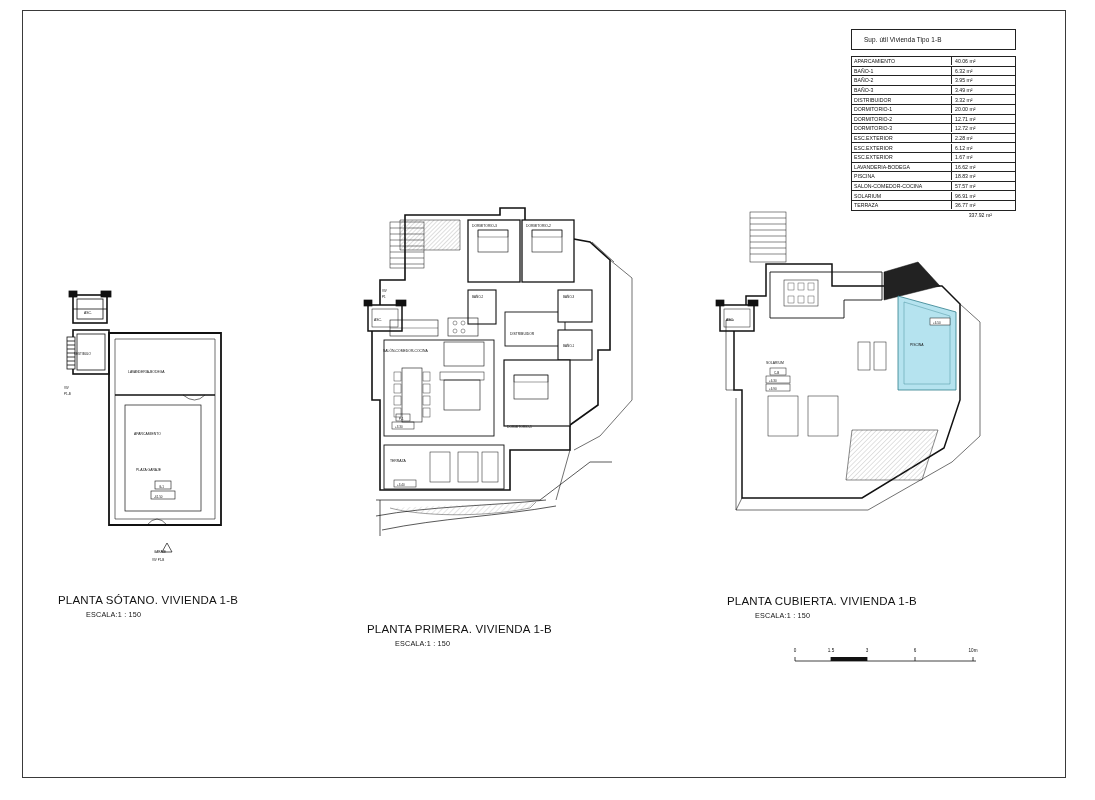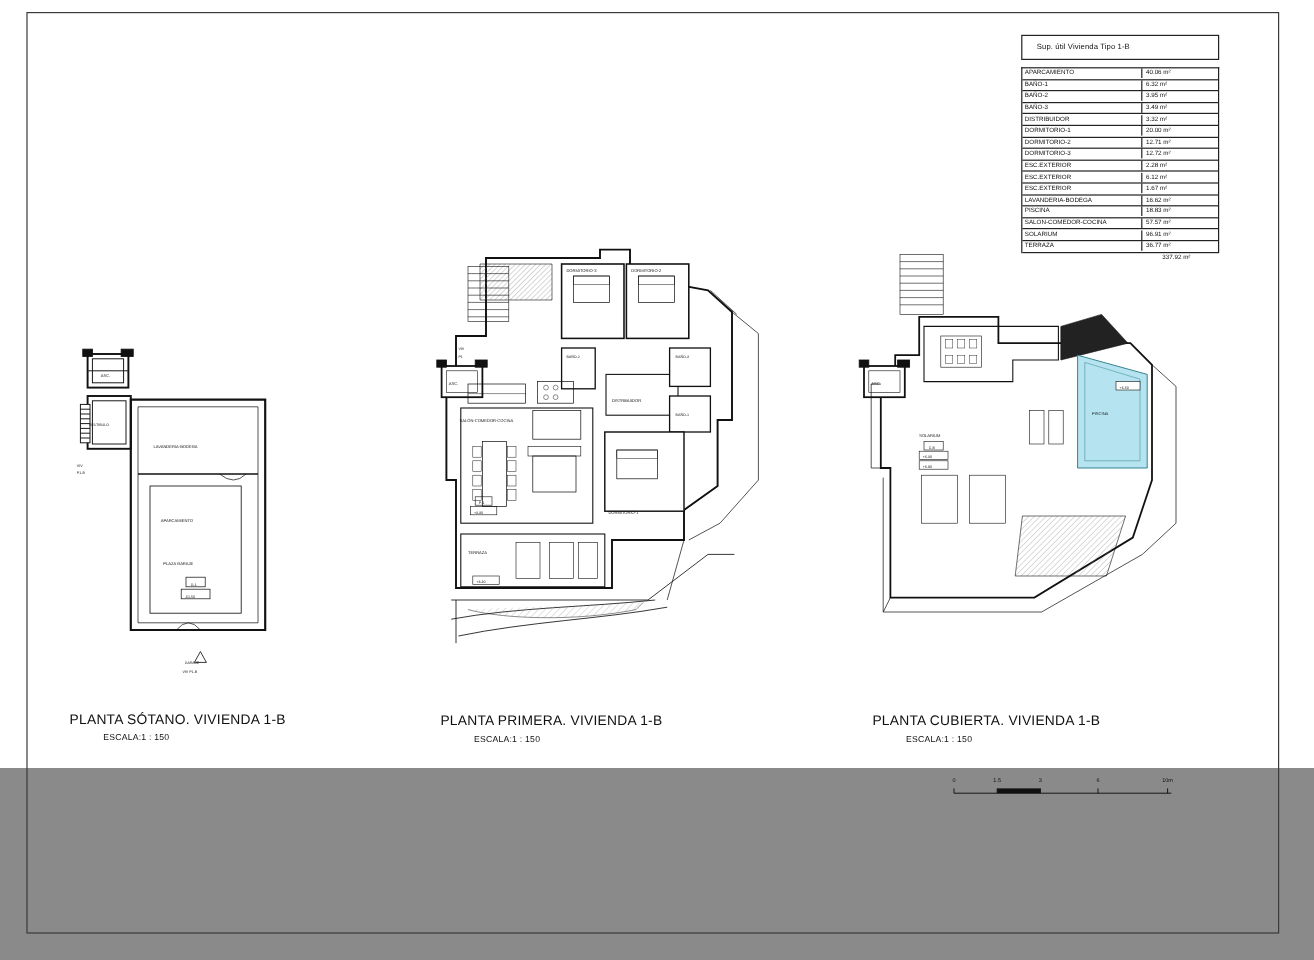--- a/index.html
+++ b/index.html
@@ -10,21 +10,21 @@
   body {
     width: 1095px;
     height: 800px;
     font-family: "Liberation Sans", sans-serif;
     overflow: hidden;
   }
   #sheet {
     position: absolute;
     left: 0; top: 0;
     width: 1095px;
-    height: 640px;
+    height: 800px;
     background: #ffffff;
   }
   
   .border-outer {
     position: absolute;
     left: 22px; top: 10px;
     width: 1042px; height: 766px;
     border: 1px solid #3a3a3a;
   }
 
@@ -379,21 +379,21 @@
         <text class="lbl-sm" x="14" y="121">ASC.</text>
         <text class="lbl-tiny" x="22" y="92">VIV</text>
         <text class="lbl-tiny" x="22" y="98">P1</text>
         <text class="lbl-tiny" x="39" y="220">P-1</text>
         <text class="lbl-tiny" x="35" y="228">+3.30</text>
         <text class="lbl-tiny" x="37" y="286">+3.40</text>
       </g>
     </svg>
   </div>
 
-  <div class="caption" style="left:367px; top:595px;">
+  <div class="caption" style="left:367px; top:623px;">
     <div class="ttl">PLANTA PRIMERA. VIVIENDA 1-B</div>
     <div class="scl">ESCALA:1 : 150</div>
   </div>
 
   <div class="plan" style="left:712px; top:200px;">
     <svg width="290" height="360" viewBox="0 0 290 360">
       <defs>
         <pattern id="hatch3" width="3.4" height="3.4" patternUnits="userSpaceOnUse" patternTransform="rotate(45)">
           <line x1="0" y1="0" x2="0" y2="3.4" stroke="#888" stroke-width="0.5"></line>
         </pattern>

